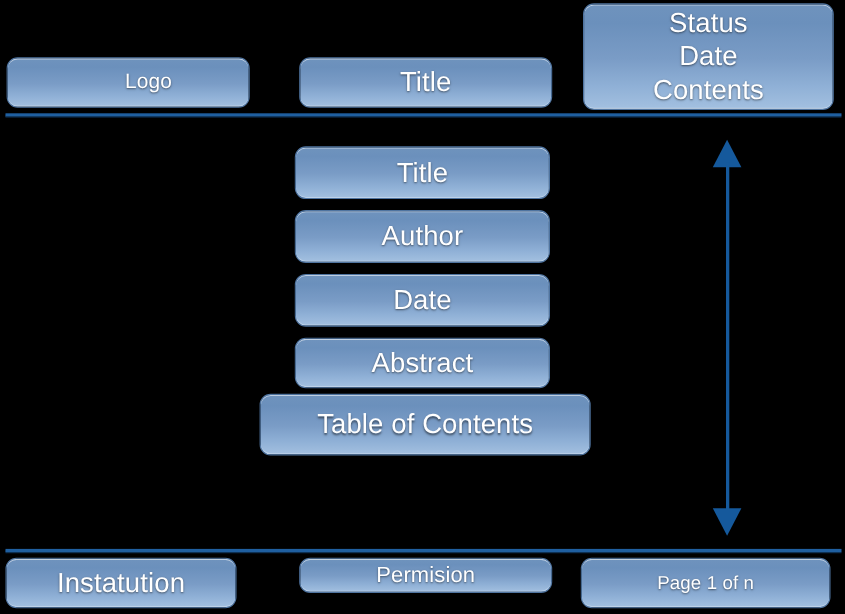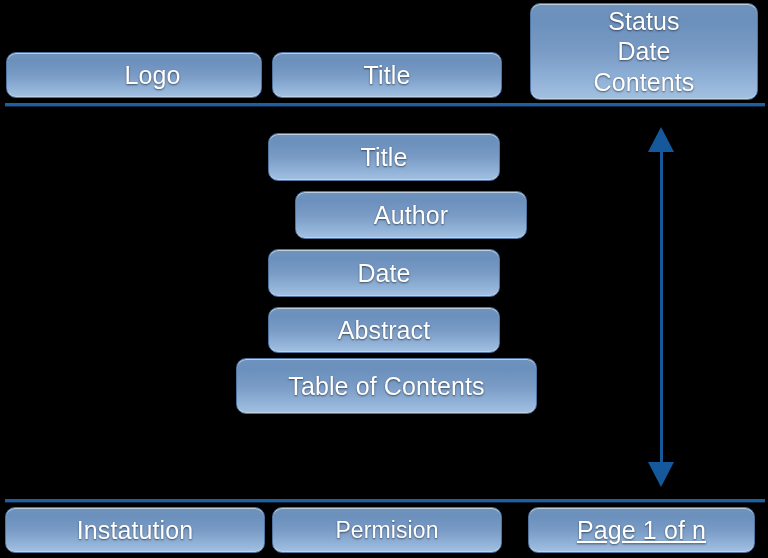--- a/index.html
+++ b/index.html
@@ -40,35 +40,35 @@
     text-shadow: 0 1px 2px rgba(0,0,0,0.55);
     line-height: 1.22;
     letter-spacing: 0.1px;
   }
   .box .label {
     display: block;
     width: 100%;
   }
 
   
-  #box-logo    { left: 6px;   top: 52px;  width: 256px; height: 46px; font-size: 25px; padding-left: 37px; }
+  #box-logo    { left: 6px;   top: 52px;  width: 221px; height: 46px; font-size: 19px; padding-left: 37px; }
   #box-title   { left: 272px; top: 52px;  width: 230px; height: 46px; font-size: 25px; }
   #box-status  { left: 530px; top: 3px;   width: 228px; height: 97px; font-size: 25px; }
 
   
   #box-body-title    { left: 268px; top: 133px; width: 232px; height: 48px; font-size: 25px; }
-  #box-body-author   { left: 268px; top: 191px; width: 232px; height: 48px; font-size: 25px; margin-left: 27px; }
+  #box-body-author   { left: 268px; top: 191px; width: 232px; height: 48px; font-size: 25px; }
   #box-body-date     { left: 268px; top: 249px; width: 232px; height: 48px; font-size: 25px; }
   #box-body-abstract { left: 268px; top: 307px; width: 232px; height: 46px; font-size: 25px; text-align: center; }
   #box-body-toc      { left: 236px; top: 358px; width: 301px; height: 56px; font-size: 25px; }
 
   
-  #box-institution { left: 5px;   top: 507px; width: 260px; height: 46px; font-size: 25px; }
-  #box-permission  { left: 272px; top: 507px; width: 230px; height: 46px; font-size: 23px; justify-content: center; }
-  #box-page        { left: 528px; top: 507px; width: 227px; height: 46px; font-size: 25px; text-decoration: underline; }
+  #box-institution { left: 5px;   top: 507px; width: 210px; height: 46px; font-size: 25px; }
+  #box-permission  { left: 272px; top: 507px; width: 230px; height: 32px; font-size: 20px; justify-content: center; }
+  #box-page        { left: 528px; top: 507px; width: 227px; height: 46px; font-size: 17px; }
 
   
   .divider {
     position: absolute;
     height: 0;
     border-top: 3px solid #1f5fa0;
     box-shadow: 0 1px 0 rgba(20,70,120,0.55);
   }
   #divider-top    { left: 5px; top: 103px; width: 760px; }
   #divider-bottom { left: 5px; top: 499px; width: 760px; }

